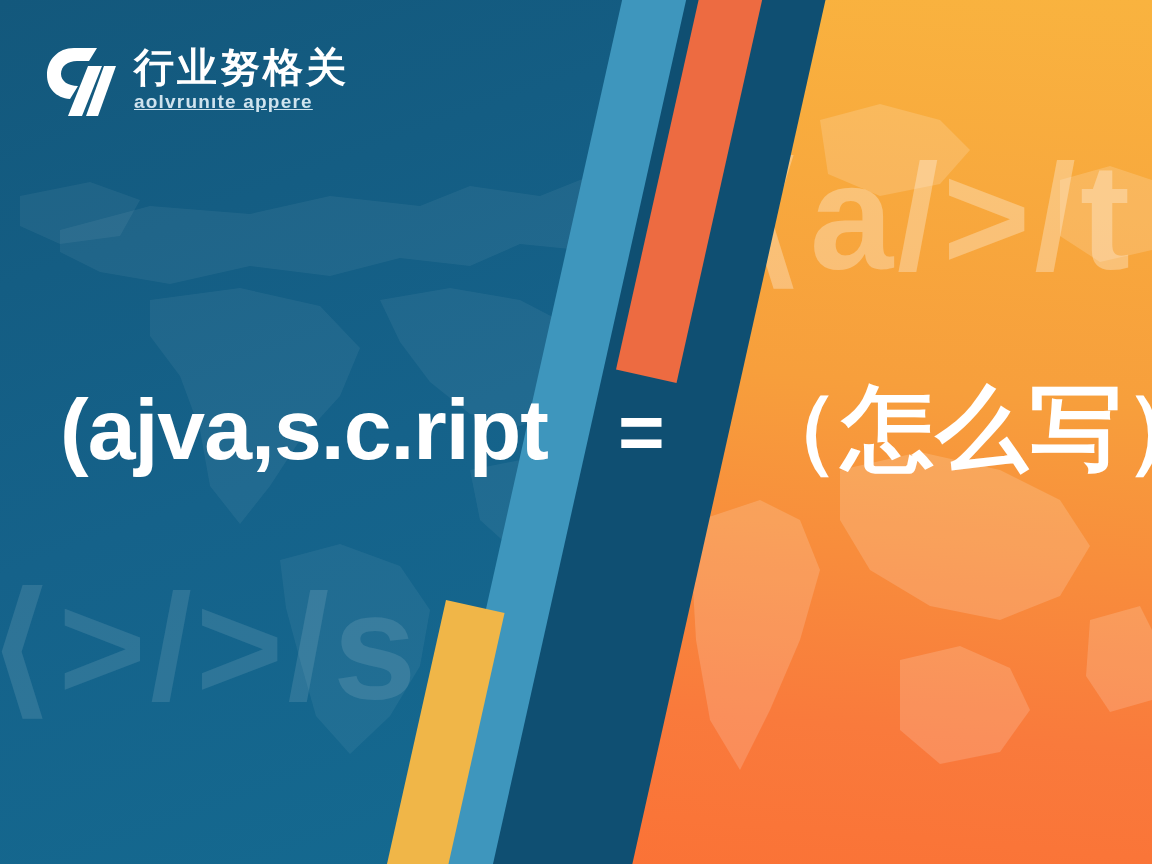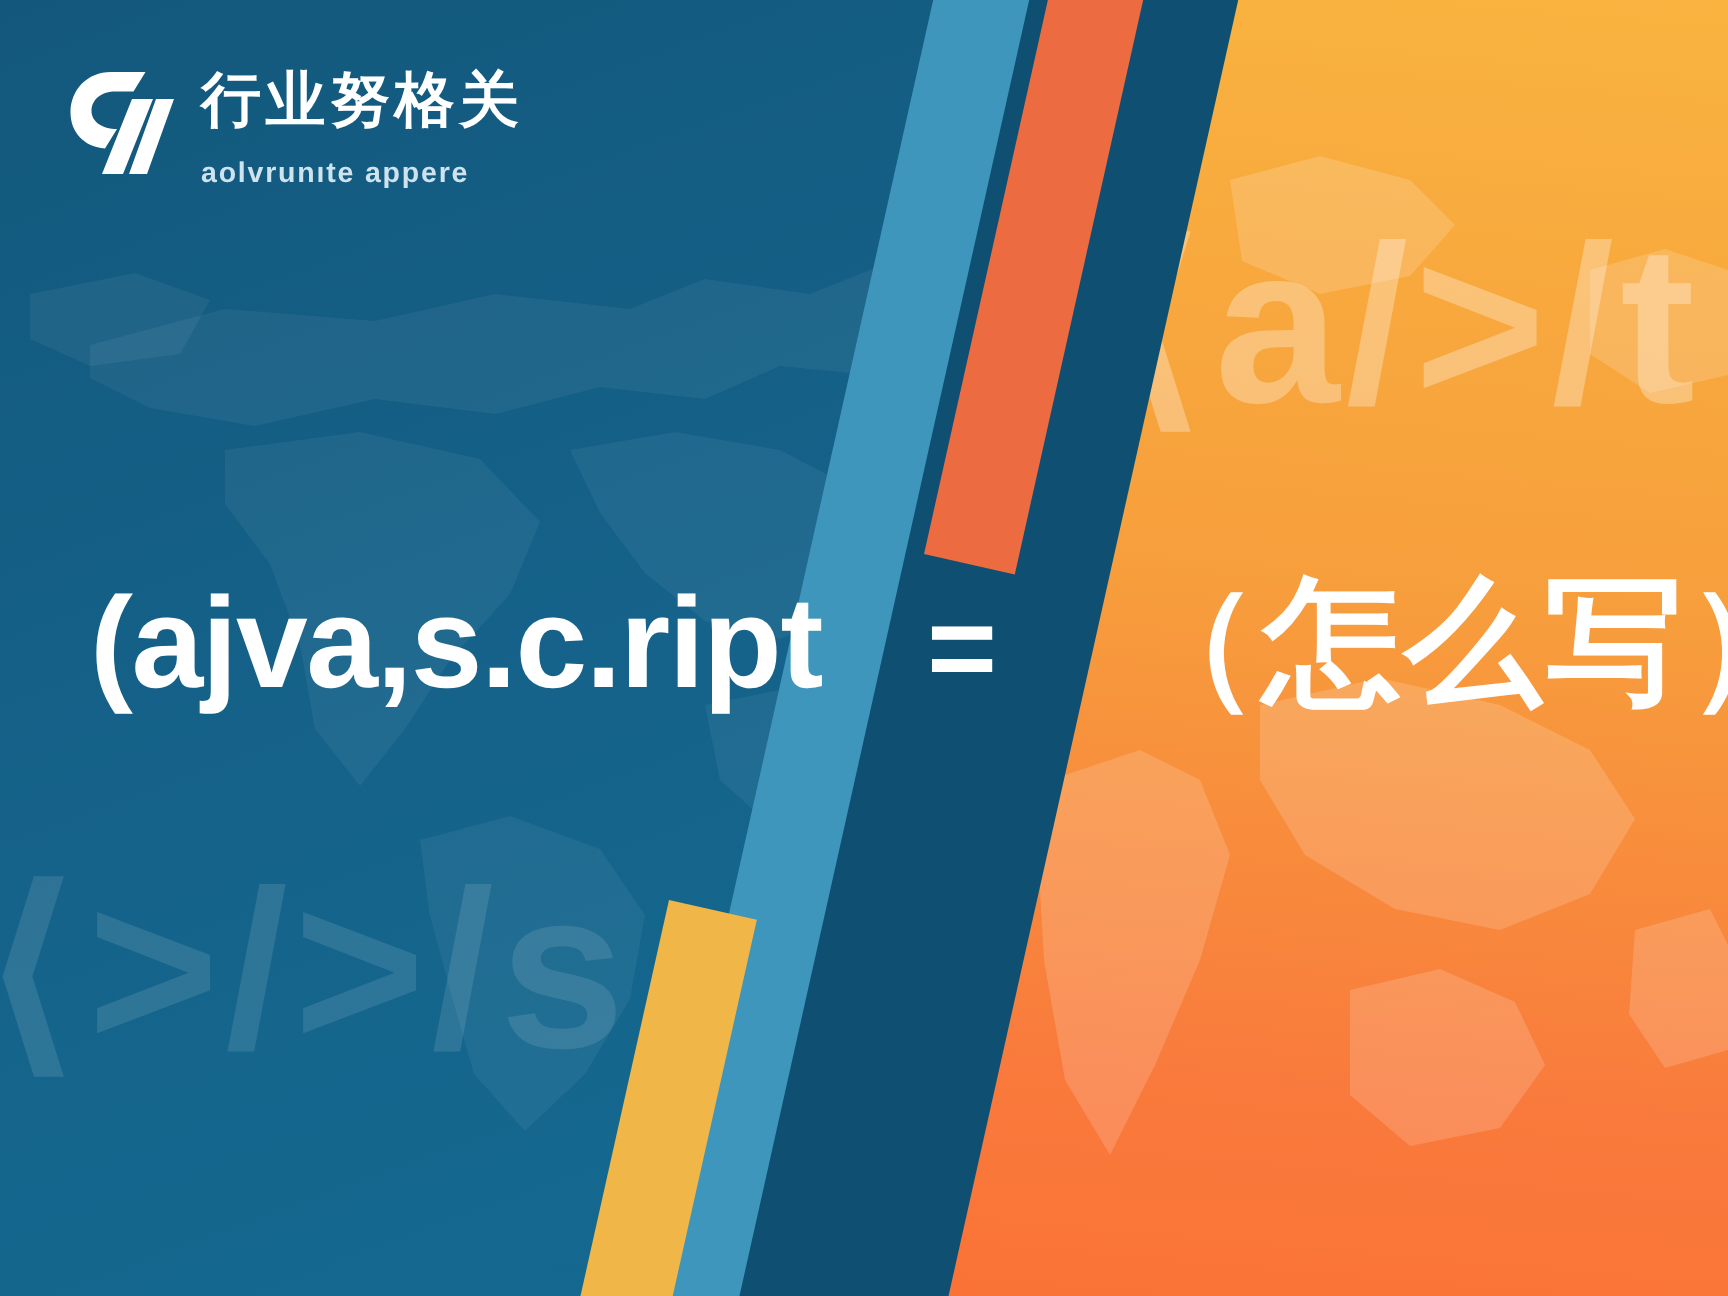--- a/index.html
+++ b/index.html
@@ -115,22 +115,23 @@
     color: #ffffff;
     letter-spacing: 3px;
     line-height: 1.08;
     white-space: nowrap;
   }
   .logo-en {
     font-size: 19px;
     font-weight: 600;
     color: #cfe3ee;
     letter-spacing: 1.2px;
-    margin-top: 16px;
-    white-space: nowrap;
+    margin-top: 2px;
+    white-space: nowrap;
+    text-decoration: underline;
   }
 
   
   .headline {
     position: absolute;
     top: 382px;
     left: 0;
     width: 988px;
     height: 100px;
   }

